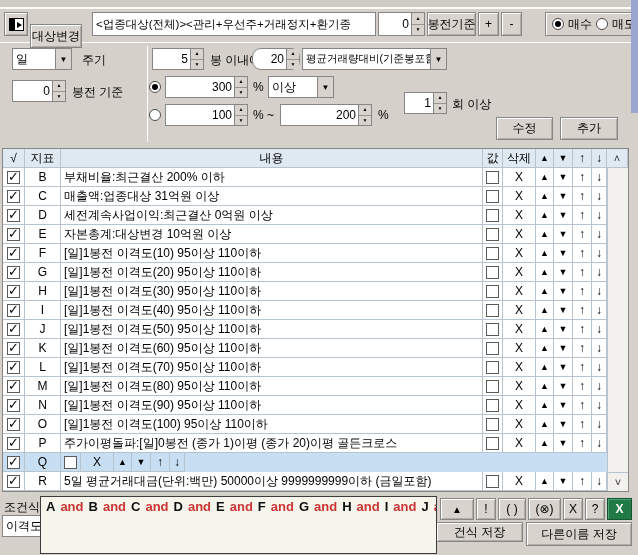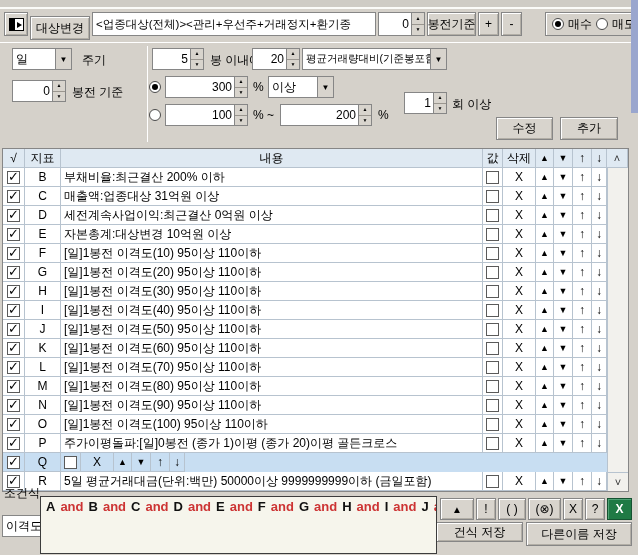--- a/index.html
+++ b/index.html
@@ -75,21 +75,21 @@
 <div class="screen">
 
   <div class="topstrip"></div>
   <div class="accent"></div>
   <div class="sep1"></div>
   <div class="vdiv"></div>
 
   <div class="btn" style="left:4px;top:12px;width:24px;height:24px;">
     <span class="panelicon"></span>
   </div>
-  <div class="btn" style="left:30px;top:16px;width:60px;height:24px;">대상변경</div>
+  <div class="btn" style="left:30px;top:24px;width:52px;height:24px;">대상변경</div>
   <div class="inp" style="left:92px;top:12px;width:284px;height:24px;font-size:11.5px;">
     <input class="raw" value="&lt;업종대상(전체)&gt;&lt;관리+우선주+거래정지+환기종" style="">
   </div>
   <div class="spin" style="left:378px;top:12px;width:47px;height:24px;">
     <span class="val">0</span>
   <span class="arr">
         <span class="sb">▲</span>
         <span class="sb">▼</span>
       </span>
     </div>
@@ -118,21 +118,21 @@
   <span class="lbl" style="left:72px;top:84px;">봉전 기준</span>
 
   <div class="spin" style="left:152px;top:48px;width:52px;height:22px;">
     <span class="val">5</span>
   <span class="arr">
         <span class="sb">▲</span>
         <span class="sb">▼</span>
       </span>
     </div>
   <span class="lbl" style="left:210px;top:52px;">봉 이내에서</span>
-  <div class="spin" style="left:252px;top:48px;width:48px;height:22px;">
+  <div class="spin" style="left:252px;top:48px;width:48px;height:22px;border-radius:9px;">
     <span class="val">20</span>
   <span class="arr">
         <span class="sb">▲</span>
         <span class="sb">▼</span>
       </span>
     </div>
   <div class="combo" style="left:302px;top:48px;width:145px;height:22px;font-size:10.5px;">
     <span class="cval">평균거래량대비(기준봉포함)</span>
   <span class="carr">▼</span>
     </div>
@@ -447,21 +447,21 @@
           <span class="cell c5 tri">▲</span>
           <span class="cell c6 tri">▼</span>
           <span class="cell c7 arr2">↑</span>
           <span class="cell c8 arr2">↓</span>
         </div>
       </div>
     <div class="vscroll"></div>
     <div class="sarrow" style="position:absolute;right:0;bottom:0;width:21px;height:19px;background:#f2f1ed;border-left:1px solid #b7c3cf;border-top:1px solid #b7c3cf;">˅</div>
   </div>
 
-  <span class="lbl" style="left:4px;top:485px;">조건식</span>
+  <span class="lbl" style="left:4px;top:499px;">조건식</span>
   <div class="inp" style="left:2px;top:515px;width:133px;height:22px;">
     <input class="raw" value="이격도" style="">
   </div>
 
   <div class="tools" id="tools">
       <span class="btn tool">▲</span>
       <span class="btn tool">!</span>
       <span class="btn tool">( )</span>
       <span class="btn tool">(⊗)</span>
       <span class="btn tool">X</span>

